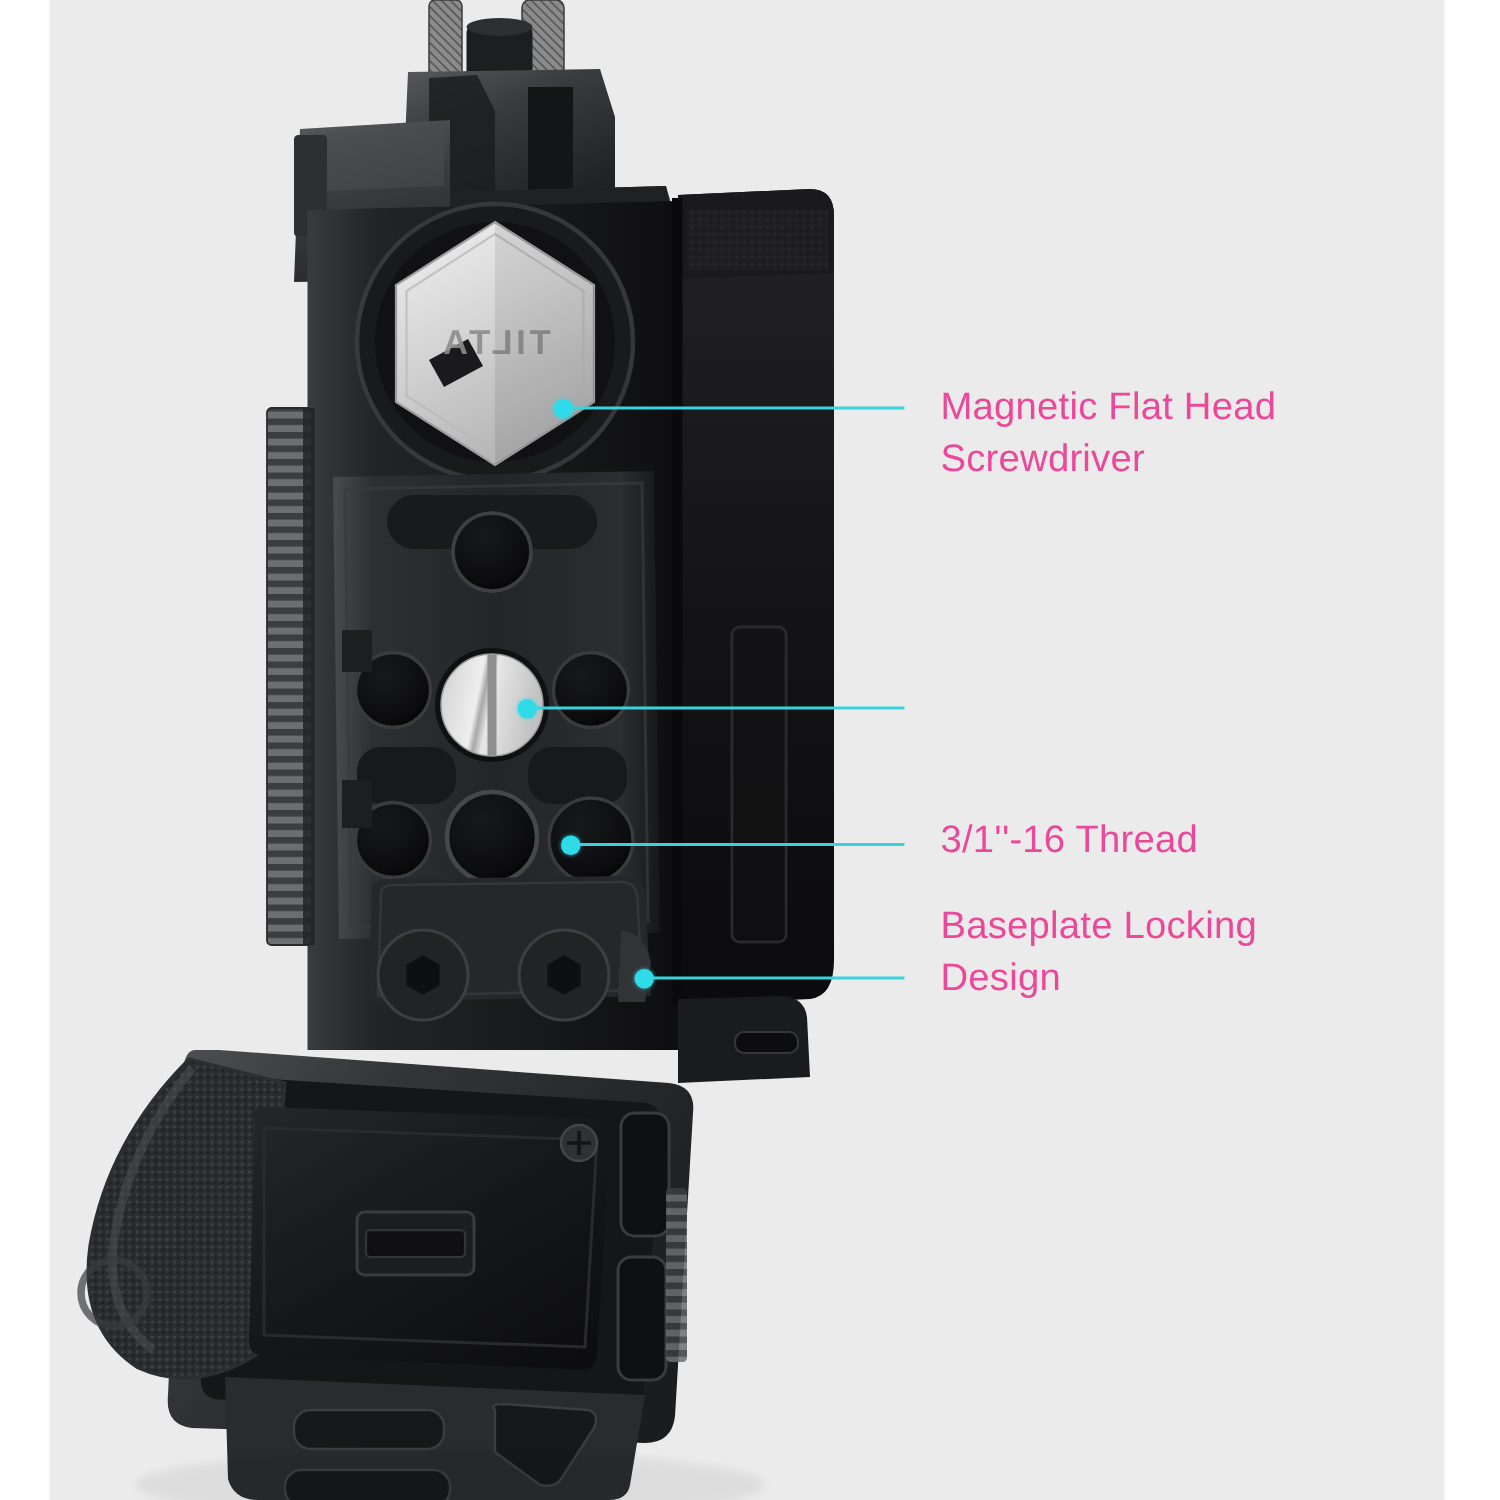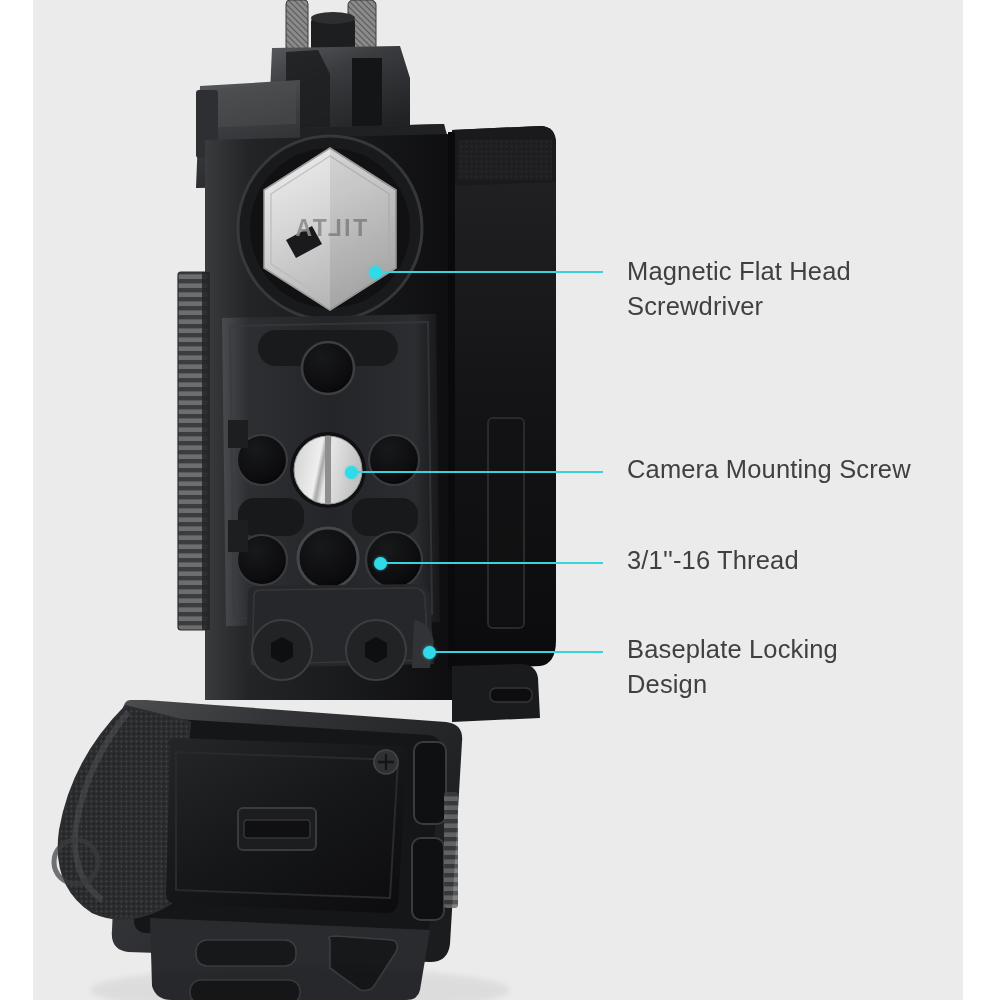--- a/index.html
+++ b/index.html
@@ -55,21 +55,21 @@
     height: 13px;
     border-radius: 50%;
     background: #2fdbe8;
     box-shadow: 0 0 3px rgba(47,219,232,0.75);
   }
   .callout-label {
     position: absolute;
     font-family: "Liberation Sans", sans-serif;
     font-size: 25.5px;
     line-height: 35px;
-    color: #404040;
+    color: #ec4899;
     letter-spacing: 0.15px;
     white-space: pre-line;
     font-weight: 400;
   }
 </style>
 </head>
 <body>
 
 <div class="page">
 
@@ -317,26 +317,25 @@
 
   <div class="callouts">
 
     <div class="callout-line" style="left:375px; top:271px; width:228px;"></div>
     <div class="callout-dot" style="left:369px; top:266px;"></div>
     <div class="callout-label" style="left:627px; top:254px;">Magnetic Flat Head
 Screwdriver</div>
 
     <div class="callout-line" style="left:351px; top:471px; width:252px;"></div>
     <div class="callout-dot" style="left:345px; top:466px;"></div>
-    <div class="callout-label" style="left:627px; top:452px;">Camera Mounting Screw</div>
 
     <div class="callout-line" style="left:380px; top:562px; width:223px;"></div>
     <div class="callout-dot" style="left:374px; top:557px;"></div>
     <div class="callout-label" style="left:627px; top:543px;">3/1''-16 Thread</div>
 
     <div class="callout-line" style="left:429px; top:651px; width:174px;"></div>
     <div class="callout-dot" style="left:423px; top:646px;"></div>
-    <div class="callout-label" style="left:627px; top:632px;">Baseplate Locking
+    <div class="callout-label" style="left:627px; top:600px;">Baseplate Locking
 Design</div>
 
   </div>
 
 </div>
 
 </body></html>

